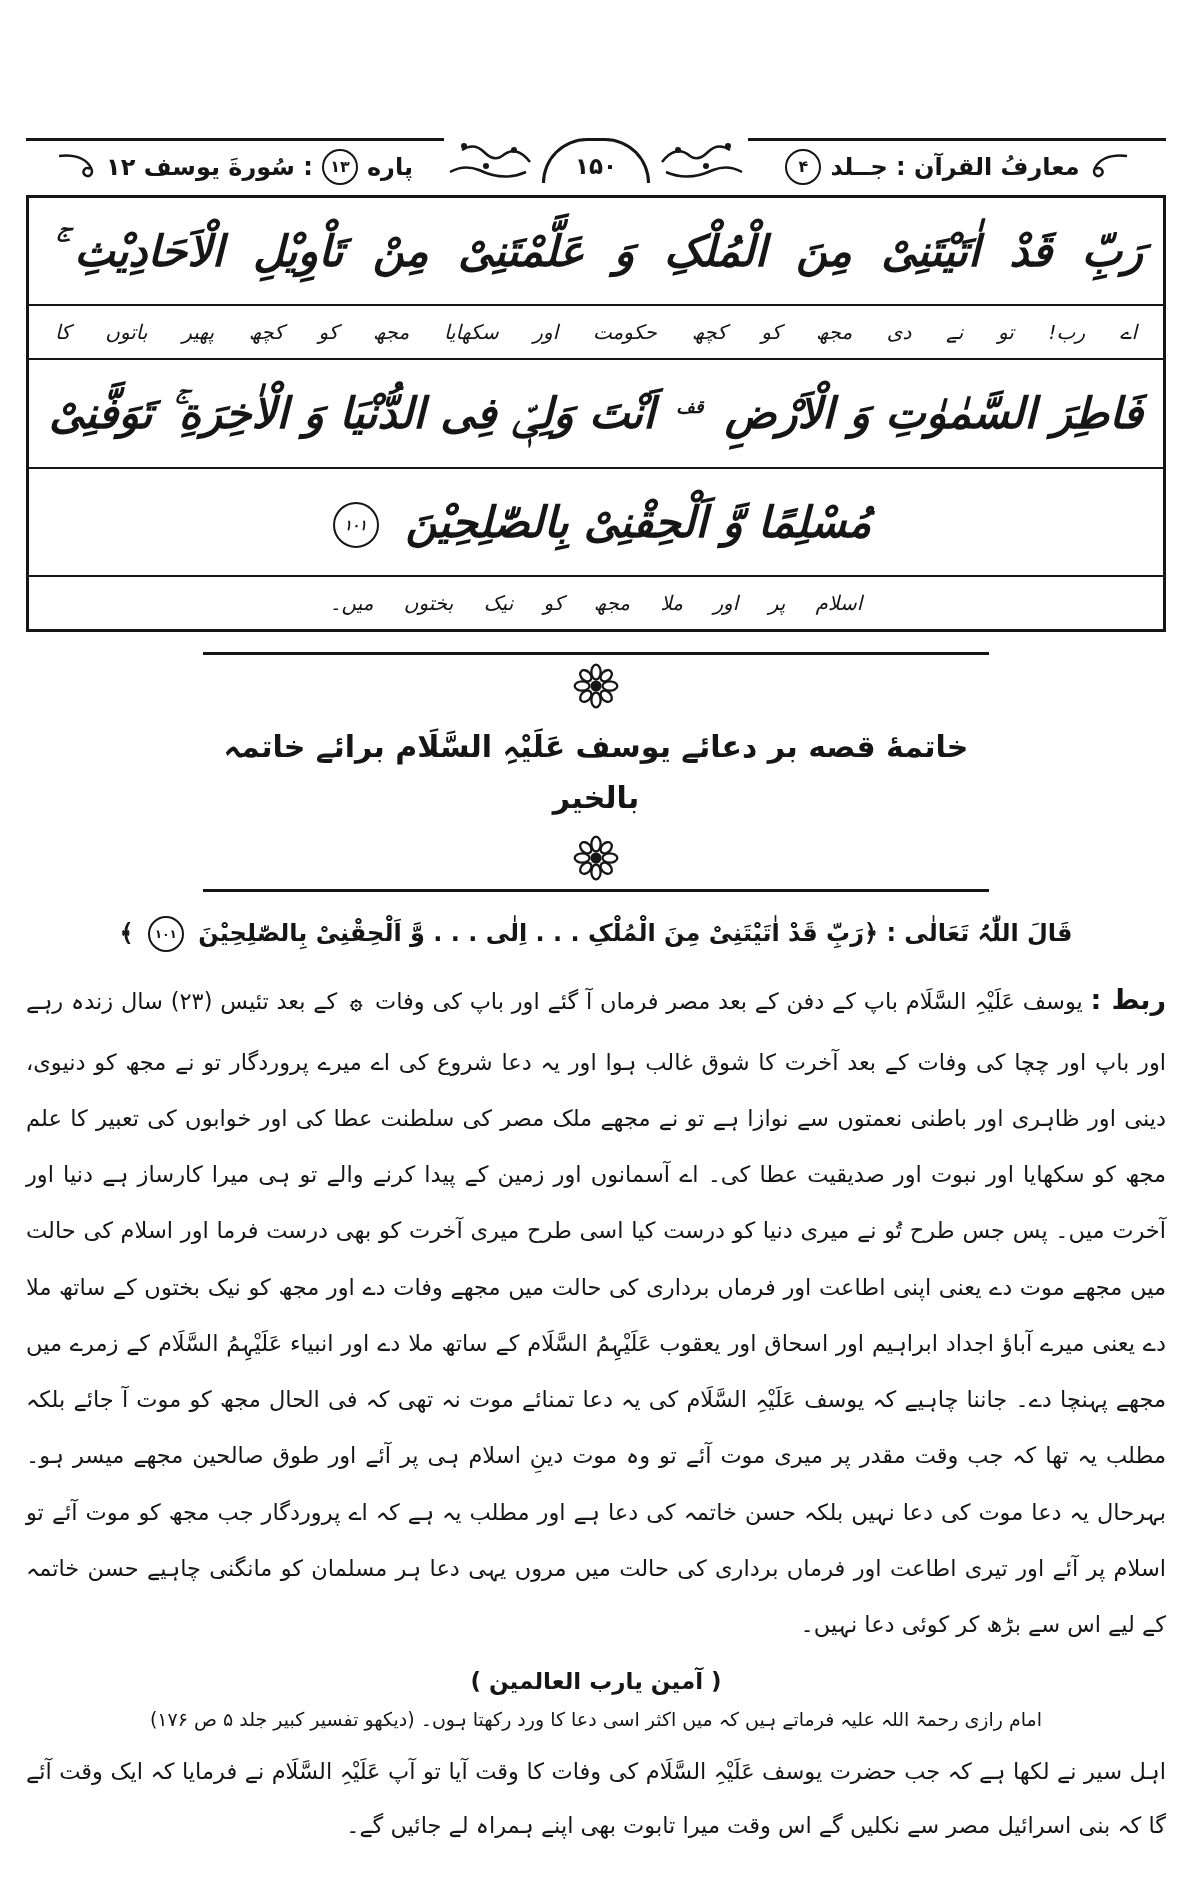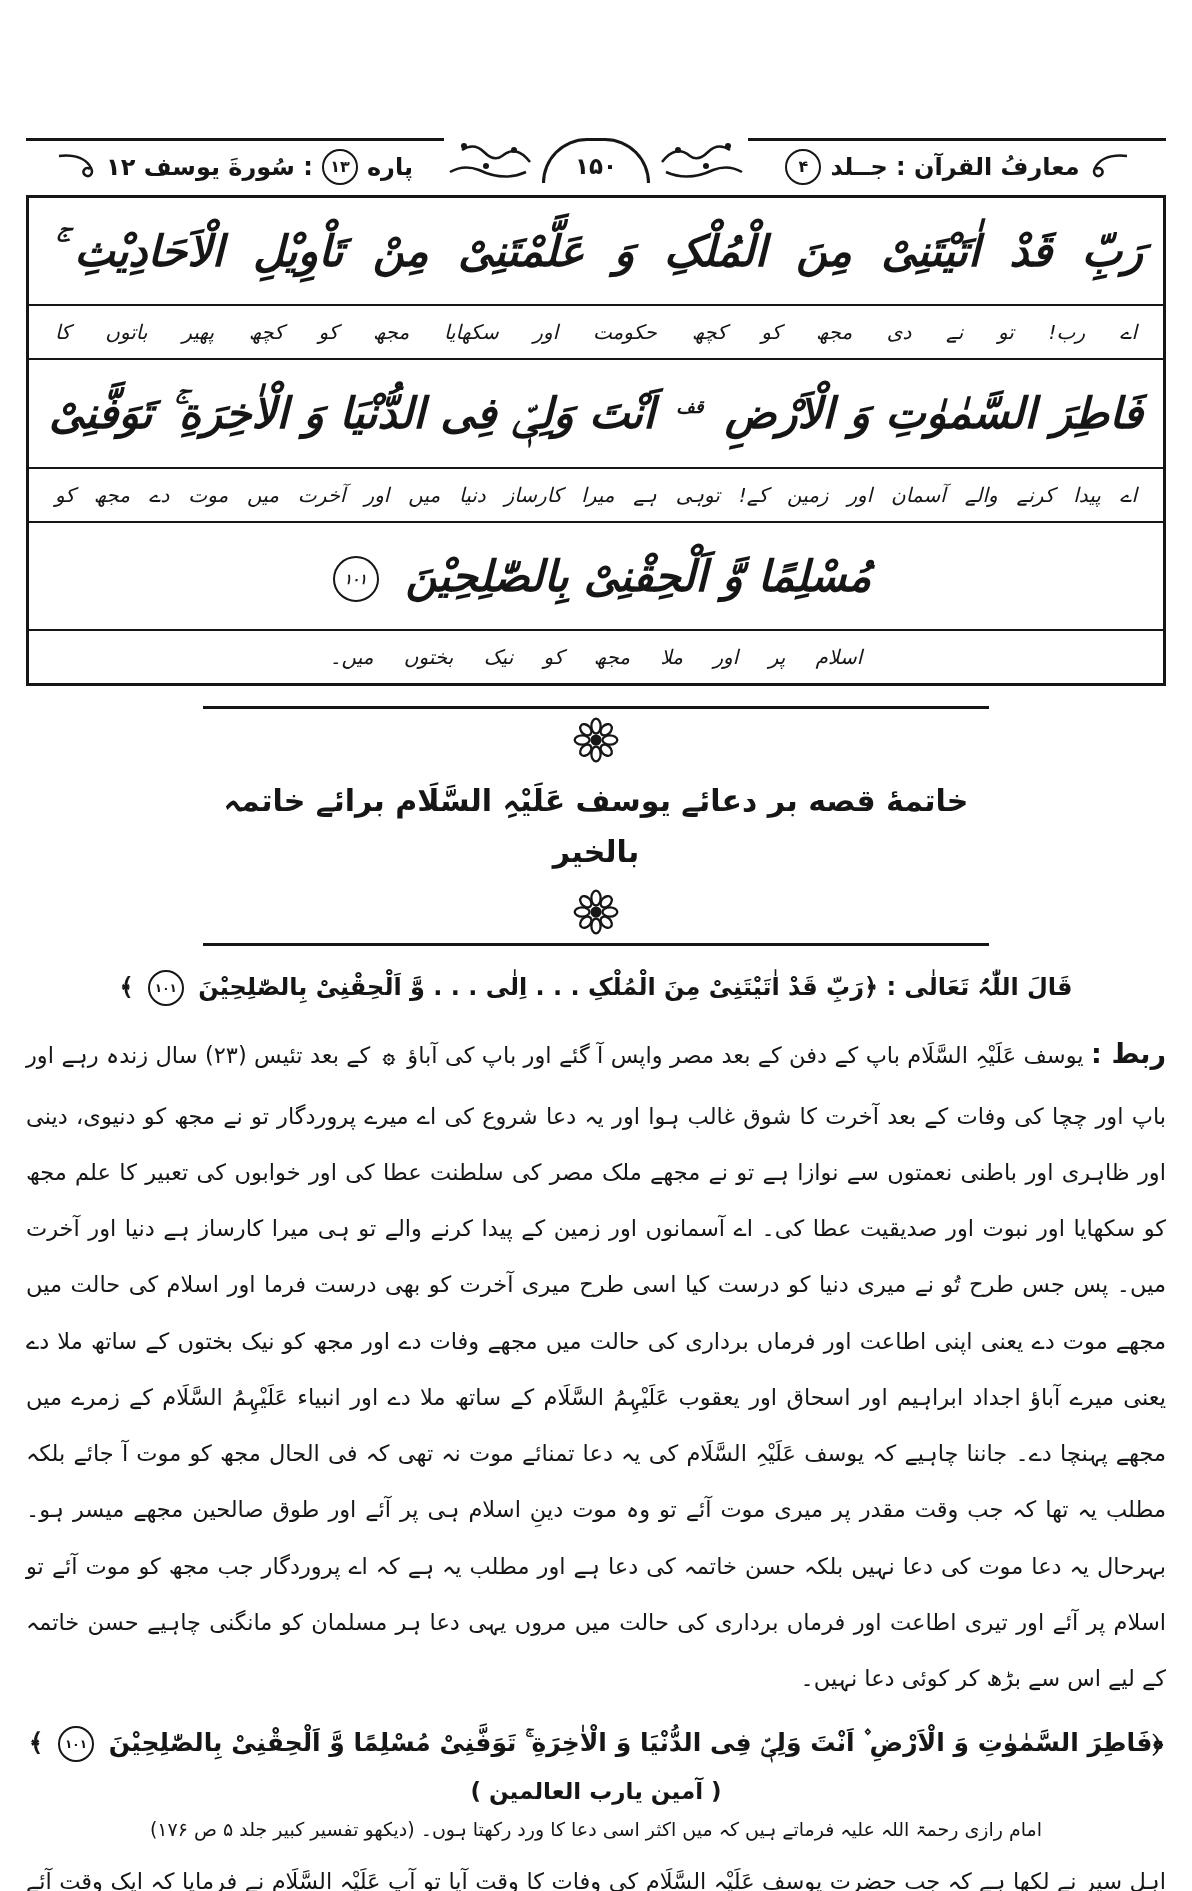--- a/index.html
+++ b/index.html
@@ -100,21 +100,20 @@
   </header>
 
   <section class="qbox">
     <div class="arabic-row">رَبِّ قَدْ اٰتَیْتَنِیْ مِنَ الْمُلْکِ وَ عَلَّمْتَنِیْ مِنْ تَاْوِیْلِ الْاَحَادِیْثِ ۚ</div>
     <div class="urdu-row">اے رب! تو نے دی مجھ کو کچھ حکومت اور سکھایا مجھ کو کچھ پھیر باتوں کا</div>
     <div class="arabic-row">
       <span>فَاطِرَ السَّمٰوٰتِ وَ الْاَرْضِ</span>
       <span class="waqf">قف</span>
       <span>اَنْتَ وَلِیّٖ فِی الدُّنْیَا وَ الْاٰخِرَةِ ۚ تَوَفَّنِیْ</span>
     </div>
-    <div class="urdu-row">اے پیدا کرنے والے آسمان اور زمین کے! توہی ہے میرا کارساز دنیا میں اور آخرت میں موت دے مجھ کو</div>
     <div class="arabic-row center">
       <span>مُسْلِمًا وَّ اَلْحِقْنِیْ بِالصّٰلِحِیْنَ</span>
       <span class="vnum">۱۰۱</span>
     </div>
     <div class="urdu-row last">اسلام پر اور ملا مجھ کو نیک بختوں میں۔</div>
   </section>
 
   <section class="heading-box">
     <svg width="50" height="50" viewBox="0 0 54 54">
         <circle cx="27" cy="27" r="6" fill="#161616"></circle>
@@ -147,30 +146,25 @@
 
   <p class="quote-line">
     <span>قَالَ اللّٰہُ تَعَالٰی :</span>
     <span>﴿رَبِّ قَدْ اٰتَیْتَنِیْ مِنَ الْمُلْکِ . . . اِلٰی . . . وَّ اَلْحِقْنِیْ بِالصّٰلِحِیْنَ</span>
     <span class="vnum small">۱۰۱</span>
     <span>﴾</span>
   </p>
 
   <p class="body-text">
     <b class="rabt">ربط :</b>
-    <span>یوسف عَلَیْہِ السَّلَام باپ کے دفن کے بعد مصر واپس آ گئے اور باپ کی آباؤ</span>
+    <span>یوسف عَلَیْہِ السَّلَام باپ کے دفن کے بعد مصر فرماں آ گئے اور باپ کی وفات</span>
     <span class="fnmark">۞</span>
     <span>کے بعد تئیس (۲۳) سال زندہ رہے اور باپ اور چچا کی وفات کے بعد آخرت کا شوق غالب ہوا اور یہ دعا شروع کی اے میرے پروردگار تو نے مجھ کو دنیوی، دینی اور ظاہری اور باطنی نعمتوں سے نوازا ہے تو نے مجھے ملک مصر کی سلطنت عطا کی اور خوابوں کی تعبیر کا علم مجھ کو سکھایا اور نبوت اور صدیقیت عطا کی۔ اے آسمانوں اور زمین کے پیدا کرنے والے تو ہی میرا کارساز ہے دنیا اور آخرت میں۔ پس جس طرح تُو نے میری دنیا کو درست کیا اسی طرح میری آخرت کو بھی درست فرما اور اسلام کی حالت میں مجھے موت دے یعنی اپنی اطاعت اور فرماں برداری کی حالت میں مجھے وفات دے اور مجھ کو نیک بختوں کے ساتھ ملا دے یعنی میرے آباؤ اجداد ابراہیم اور اسحاق اور یعقوب عَلَیْہِمُ السَّلَام کے ساتھ ملا دے اور انبیاء عَلَیْہِمُ السَّلَام کے زمرے میں مجھے پہنچا دے۔ جاننا چاہیے کہ یوسف عَلَیْہِ السَّلَام کی یہ دعا تمنائے موت نہ تھی کہ فی الحال مجھ کو موت آ جائے بلکہ مطلب یہ تھا کہ جب وقت مقدر پر میری موت آئے تو وہ موت دینِ اسلام ہی پر آئے اور طوق صالحین مجھے میسر ہو۔ بہرحال یہ دعا موت کی دعا نہیں بلکہ حسن خاتمہ کی دعا ہے اور مطلب یہ ہے کہ اے پروردگار جب مجھ کو موت آئے تو اسلام پر آئے اور تیری اطاعت اور فرماں برداری کی حالت میں مروں یہی دعا ہر مسلمان کو مانگنی چاہیے حسن خاتمہ کے لیے اس سے بڑھ کر کوئی دعا نہیں۔</span>
   </p>
 
-  <p class="dua">
-    <span>﴿فَاطِرَ السَّمٰوٰتِ وَ الْاَرْضِ ۫ اَنْتَ وَلِیّٖ فِی الدُّنْیَا وَ الْاٰخِرَةِ ۚ تَوَفَّنِیْ مُسْلِمًا وَّ اَلْحِقْنِیْ بِالصّٰلِحِیْنَ</span>
-    <span class="vnum small">۱۰۱</span>
-    <span>﴾</span>
-  </p>
 
   <p class="center-line">( آمین یارب العالمین )</p>
 
   <p class="razi-line">امام رازی رحمۃ اللہ علیہ فرماتے ہیں کہ میں اکثر اسی دعا کا ورد رکھتا ہوں۔ (دیکھو تفسیر کبیر جلد ۵ ص ۱۷۶)</p>
 
   <p class="body-text siyar">اہل سیر نے لکھا ہے کہ جب حضرت یوسف عَلَیْہِ السَّلَام کی وفات کا وقت آیا تو آپ عَلَیْہِ السَّلَام نے فرمایا کہ ایک وقت آئے گا کہ بنی اسرائیل مصر سے نکلیں گے اس وقت میرا تابوت بھی اپنے ہمراہ لے جائیں گے۔</p>
 
 </div>
 
 </body></html>

